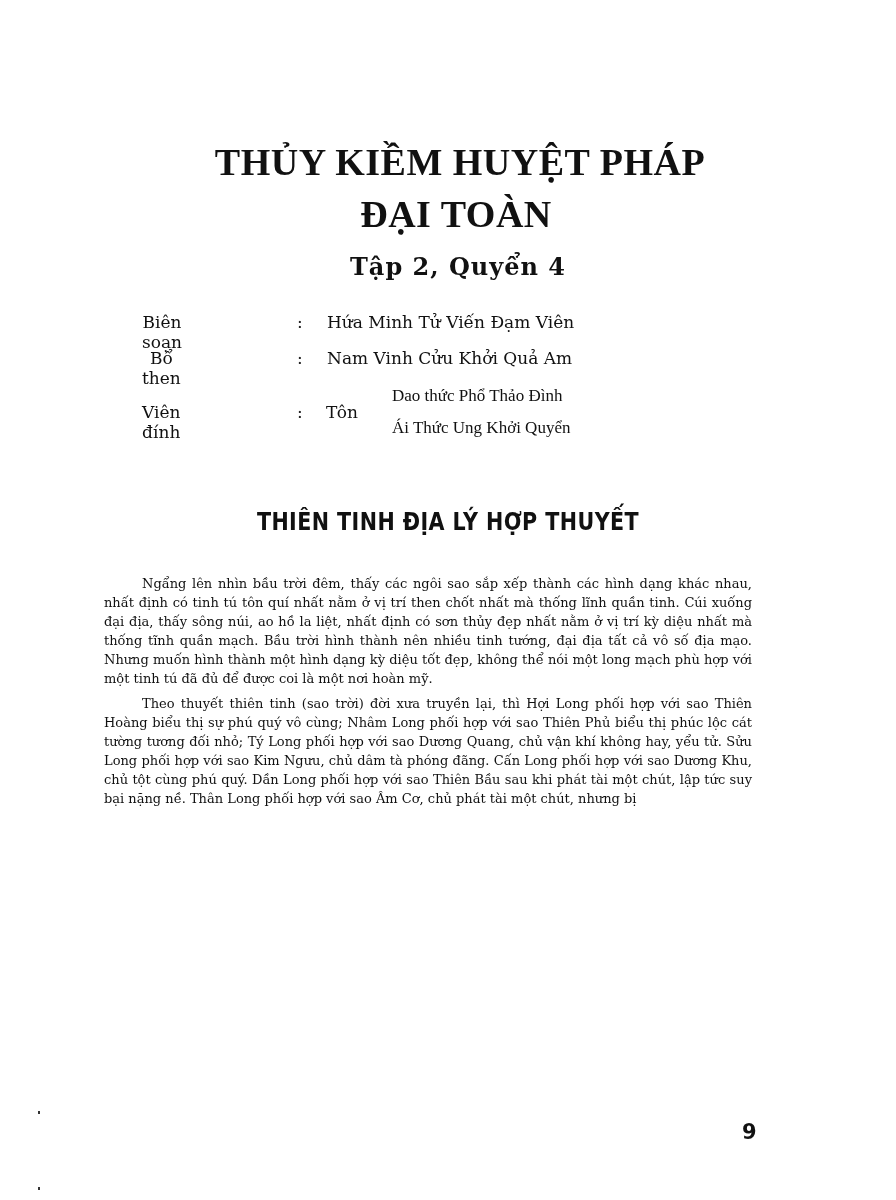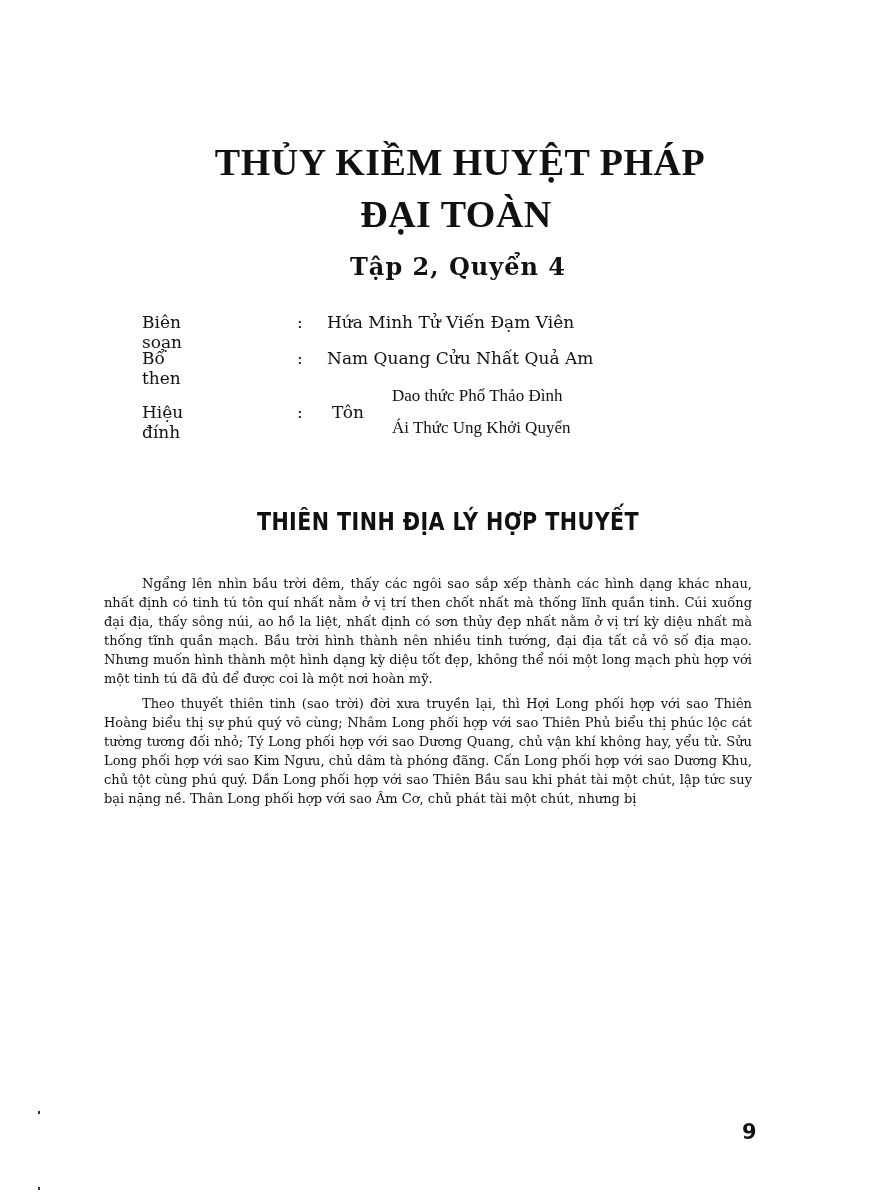--- a/index.html
+++ b/index.html
@@ -14,26 +14,26 @@
     font-weight: bold; font-size: 38px; letter-spacing: 0.5px;
   }
   #title-line1 { top: 140px; left: 12px; }
   #title-line2 { top: 192px; left: 8px; }
   .subtitle {
     position: absolute; top: 252px; left: 10px; width: 896px; text-align: center;
     font-family: "DejaVu Serif", serif; font-weight: bold; font-size: 24px; letter-spacing: 1px;
   }
   .credits { position: absolute; left: 142px; top: 312px; font-size: 17px; }
   .credit-row { position: relative; height: 36px; }
-  .credit-label { position: absolute; left: 0; top: 0; }
+  .credit-label { position: absolute; left: 0; top: 0; text-align: center; }
   .credit-colon { position: absolute; left: 155px; top: 0; }
   .credit-value { position: absolute; left: 185px; top: 0; white-space: nowrap; }
   .credit-row.multi { height: 72px; }
   .credit-row.multi .credit-label, .credit-row.multi .credit-colon { top: 18px; }
-  .credit-row.multi .credit-prefix { position: absolute; left: 190px; top: 18px; }
+  .credit-row.multi .credit-prefix { position: absolute; left: 184px; top: 18px; }
   .credit-row.multi .credit-names { position: absolute; left: 250px; top: -4px; line-height: 32px; white-space: nowrap; font-family: Liberation Serif, serif; }
   .section-heading {
     position: absolute; top: 508px; left: 0; width: 896px; text-align: center;
     font-family: "DejaVu Sans", sans-serif; font-weight: bold; font-size: 24px;
     transform: scaleX(0.86); letter-spacing: 0.5px;
   }
   .body-text {
     position: absolute; left: 104px; width: 648px; top: 574px;
     font-size: 13px; line-height: 19px; text-align: justify;
   }
@@ -54,24 +54,24 @@
 
   <div class="credits">
     <div class="credit-row">
       <span class="credit-label">Biên soạn</span>
       <span class="credit-colon">:</span>
       <span class="credit-value">Hứa Minh Tử Viến Đạm Viên</span>
     </div>
     <div class="credit-row">
       <span class="credit-label">Bổ then</span>
       <span class="credit-colon">:</span>
-      <span class="credit-value">Nam Quang Cửu Nhất Quả Am</span>
+      <span class="credit-value">Nam Vinh Cửu Khởi Quả Am</span>
     </div>
     <div class="credit-row multi">
-      <span class="credit-label">Hiệu đính</span>
+      <span class="credit-label">Viên đính</span>
       <span class="credit-colon">:</span>
       <span class="credit-prefix">Tôn</span>
       <span class="credit-names">
         <span>Dao thức Phổ Thảo Đình</span><br>
         <span>Ái Thức Ung Khởi Quyển</span>
       </span>
     </div>
   </div>
 
   <div class="section-heading">THIÊN TINH ĐỊA LÝ HỢP THUYẾT</div>

